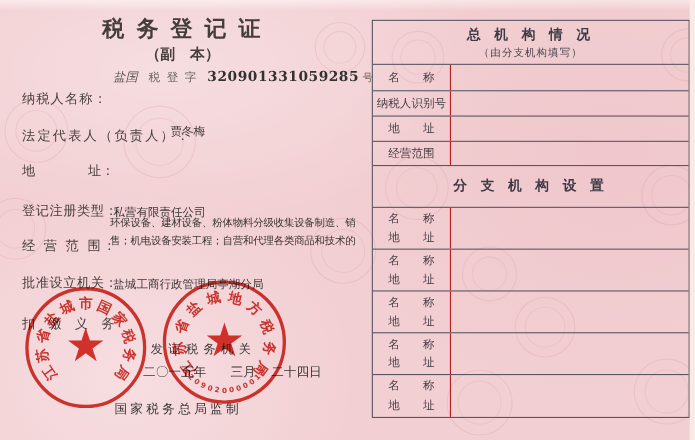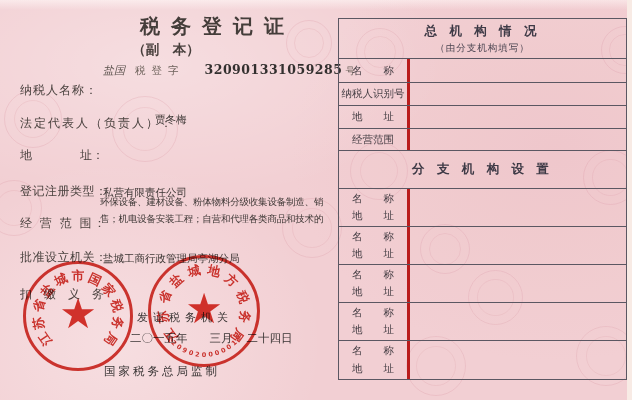--- a/index.html
+++ b/index.html
@@ -21,27 +21,27 @@
   }
   .edge-right{ position:absolute; right:0; top:0; width:5px; height:400px; background:#f8ebe5; }
 
   
   .wm{ position:absolute; border:1.5px solid rgba(219,152,163,.5); border-radius:50%; opacity:.55; }
   .wm::after{ content:""; position:absolute; inset:16%; border:1.2px solid rgba(219,152,163,.42); border-radius:50%; }
 
   
   .lp{ position:absolute; left:0; top:0; width:330px; height:400px; color:#3f3937; }
   .title{ position:absolute; left:92px; top:13px; width:148px; text-align:center;
-          font-size:20px; font-weight:bold; letter-spacing:2px; color:#443d3a;margin-left:47px; }
+          font-size:20px; font-weight:bold; letter-spacing:2px; color:#443d3a; }
   .subtitle{ position:absolute; left:92px; top:41px; width:148px; text-align:center;
           font-size:13.5px; font-weight:bold; color:#473f3c; }
   .certline{ position:absolute; left:103px; top:59px; white-space:nowrap; }
   .certline .pfx{ font-size:11px; color:#5c534e;font-style:italic; }
   .certline .mid{ font-size:10.5px; color:#6d625b; letter-spacing:6px; margin-left:10px; }
-  .certline .num{ font-size:12.5px; font-weight:bold; color:#33302f; letter-spacing:.5px; margin-left:20px; }
+  .certline .num{ font-size:12.5px; font-weight:bold; color:#33302f; letter-spacing:.5px; margin-left:4px; }
   .certline .sfx{ font-size:9.5px; color:#6d625b; margin-left:3px; }
 
   .fld{ position:absolute; white-space:nowrap; }
   .lbl{ font-size:12px; color:#4a423f; }
   .val{ font-size:10.5px; color:#3c3634; }
   .scope-line{ position:absolute; left:100px; width:218px; font-size:9.5px; color:#3c3634;
                white-space:nowrap; letter-spacing:-.2px; }
 
   .issuer{ position:absolute; left:137px; top:310px; font-size:11px; letter-spacing:5px;
            color:#3a3534; z-index:1; }
@@ -70,21 +70,21 @@
   
   .tbl{ position:absolute; left:338px; top:18px; width:289px; height:362px;
         border:1px solid #5b5762; display:flex; flex-direction:column;
         color:#46404a; background:rgba(255,255,255,.02); }
   .thead{ border-bottom:1px solid #5b5762; display:flex; flex-direction:column;
         align-items:center; justify-content:center; }
   .thead .tt{ font-size:12.5px; font-weight:bold; letter-spacing:4px; color:#3e3a46; }
   .thead .tn{ font-size:9.5px; letter-spacing:1px; margin-top:2px; color:#4a4450; }
   .trow{ display:flex; border-bottom:1px solid #5b5762; }
   .trow:last-child{ border-bottom:none; }
-  .tlabel{ width:71px; border-right:3px solid #b91c1c; display:flex;
+  .tlabel{ width:71px; border-right:1px solid #b91c1c; display:flex;
         align-items:center; justify-content:center; font-size:10.5px; color:#453e44; }
   .tlabel.two{ flex-direction:column; justify-content:space-evenly; }
   .tvalue{ flex:1; }
 </style>
 </head>
 <body>
 
 <div class="paper">
   <div class="tint"></div>
 

